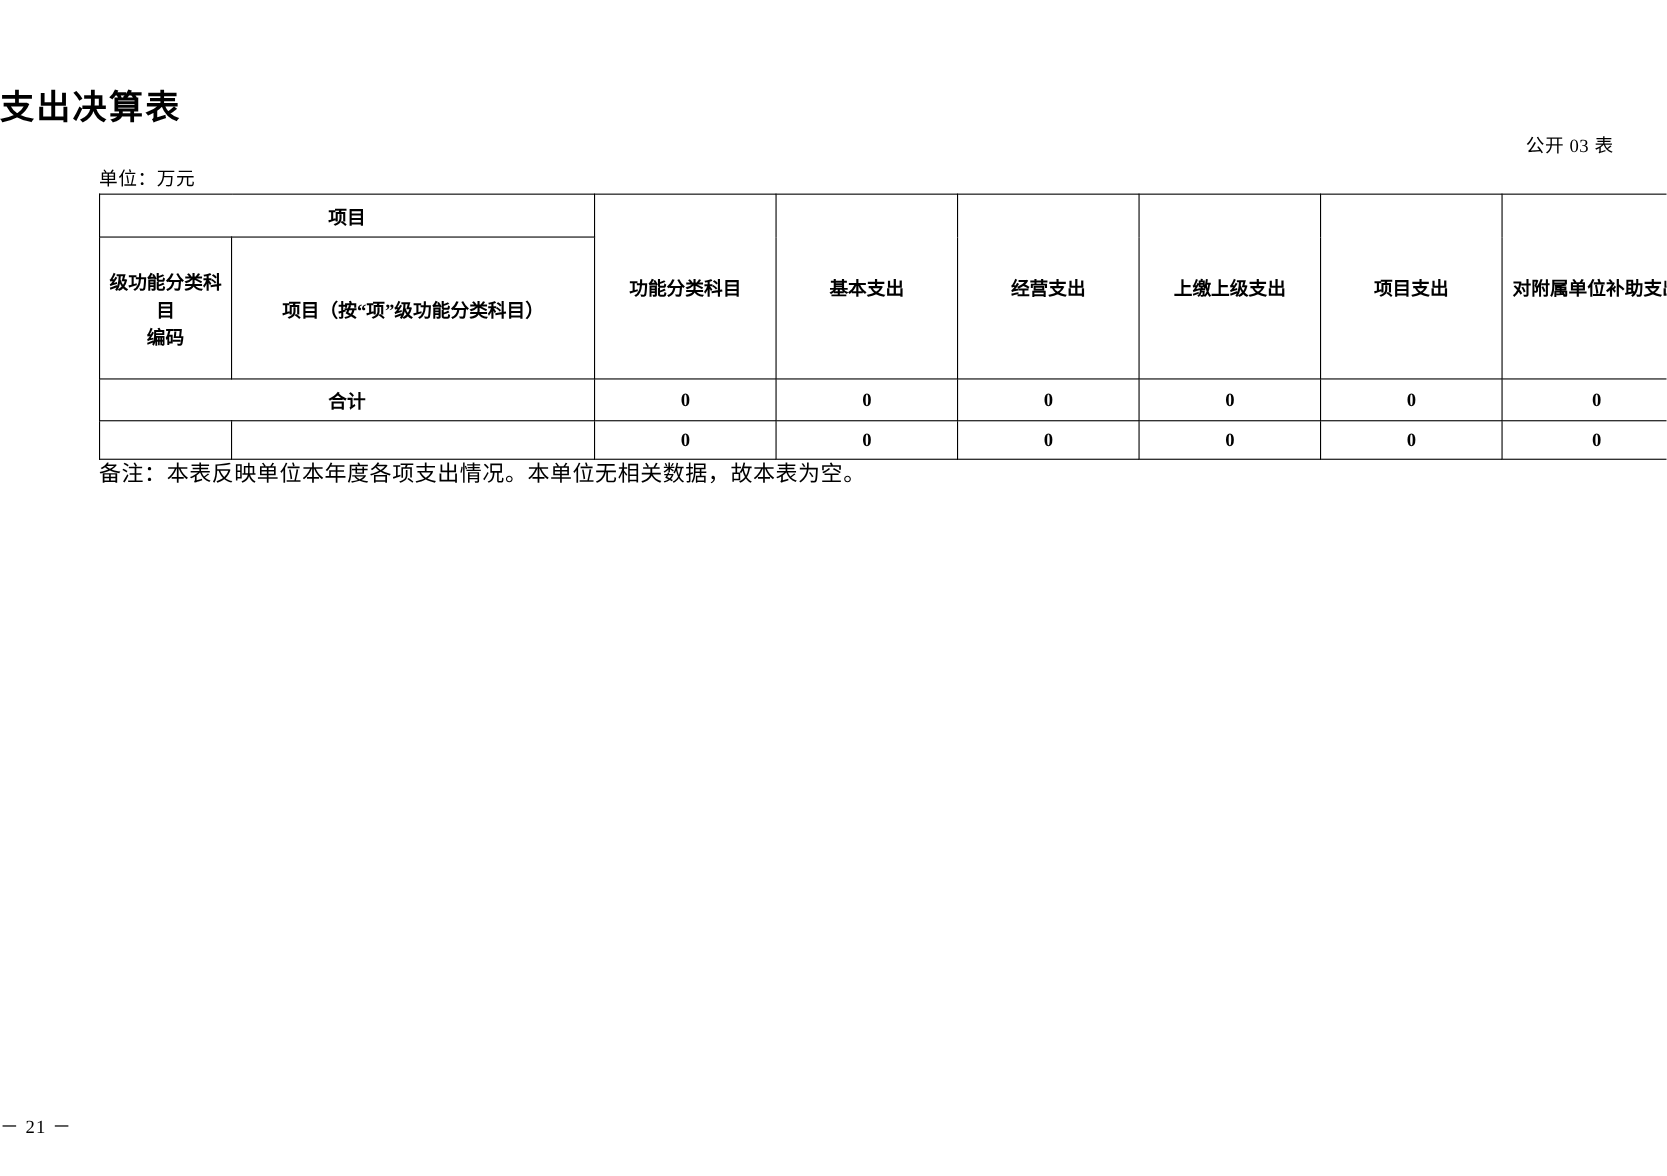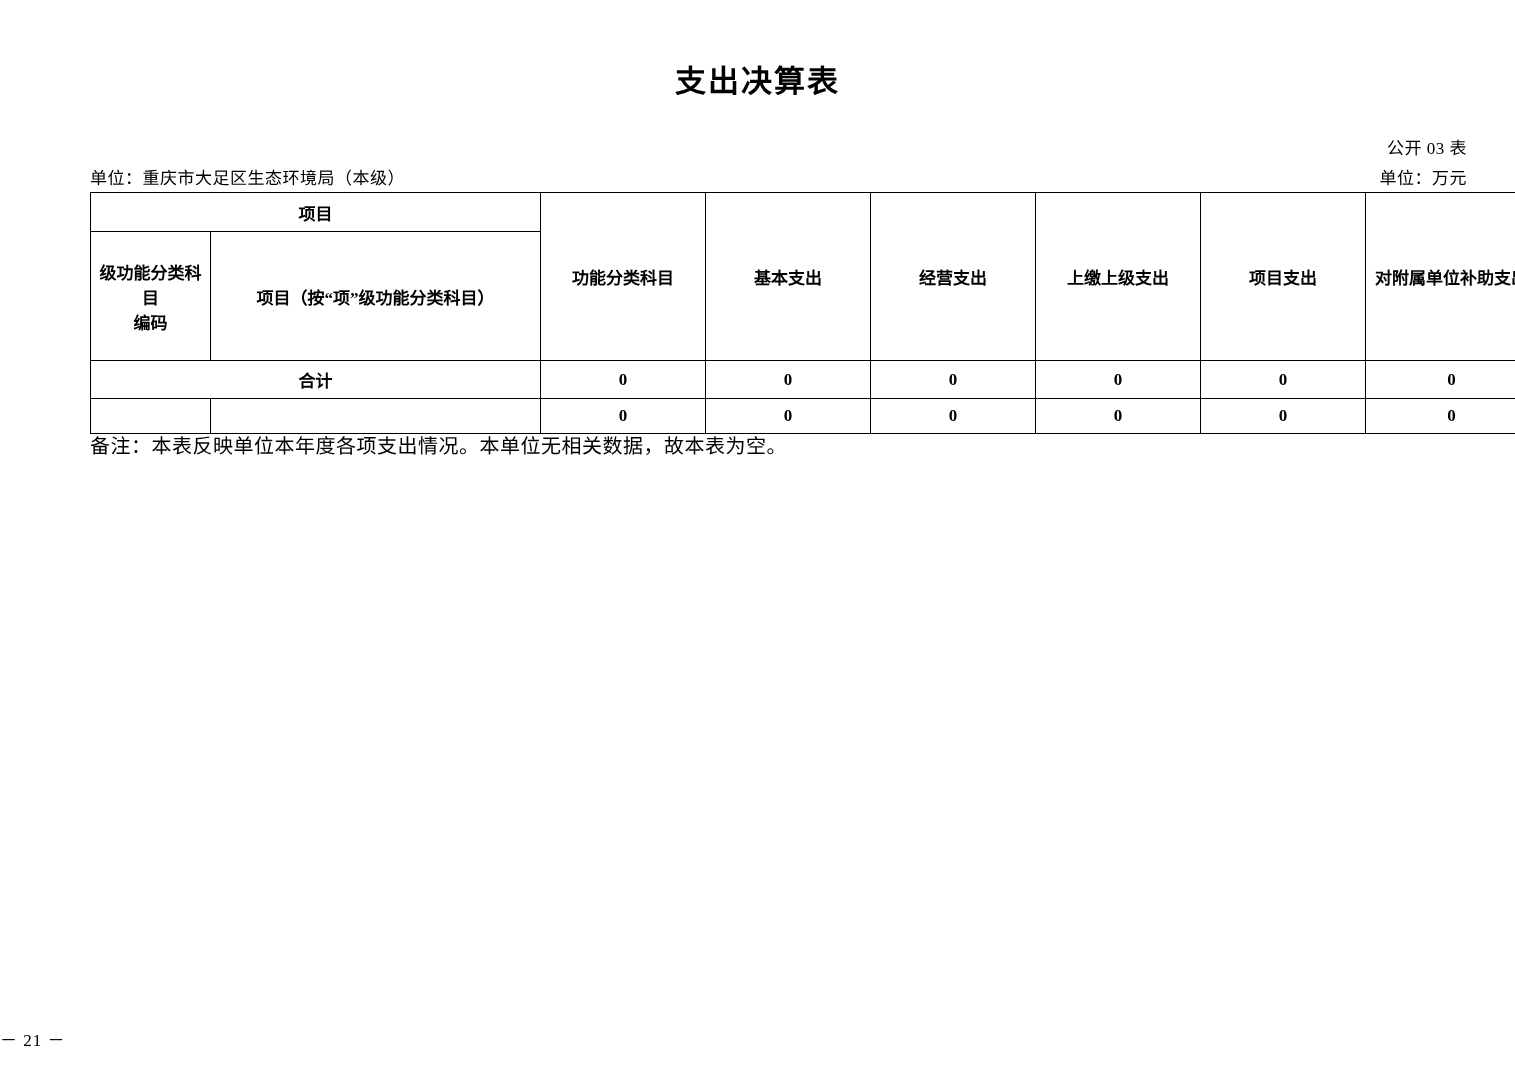--- a/index.html
+++ b/index.html
@@ -15,26 +15,25 @@
     position: relative;
     overflow: hidden;
   }
   .page {
     width: 1515px;
     height: 1069px;
     position: relative;
     box-sizing: border-box;
   }
   .doc-title {
-    text-align: center;
     font-size: 31px;
     font-weight: bold;
     letter-spacing: 2px;
-    margin: 16px;
-    padding-top: 40px;
+    margin: 0;
+    padding-top: 72px;
     font-family: "Liberation Serif", "DejaVu Serif", serif;
   }
   .sheet-no {
     position: absolute;
     right: 48px;
     top: 118px;
     font-size: 17px;
     letter-spacing: 0.5px;
     margin-left: 32px;
   }
@@ -110,21 +109,20 @@
 </head>
 <body>
 
 <div class="page">
 
   <h1 class="doc-title">支出决算表</h1>
 
   <div class="sheet-no">公开 03 表</div>
 
   <div class="meta-row">
-    <div class="meta-left">单位：重庆市大足区生态环境局（本级）</div>
     <div class="meta-right">单位：万元</div>
   </div>
 
   <table class="main">
     <colgroup>
       <col class="col-code">
       <col class="col-name">
       <col class="col-num">
       <col class="col-num">
       <col class="col-num">

